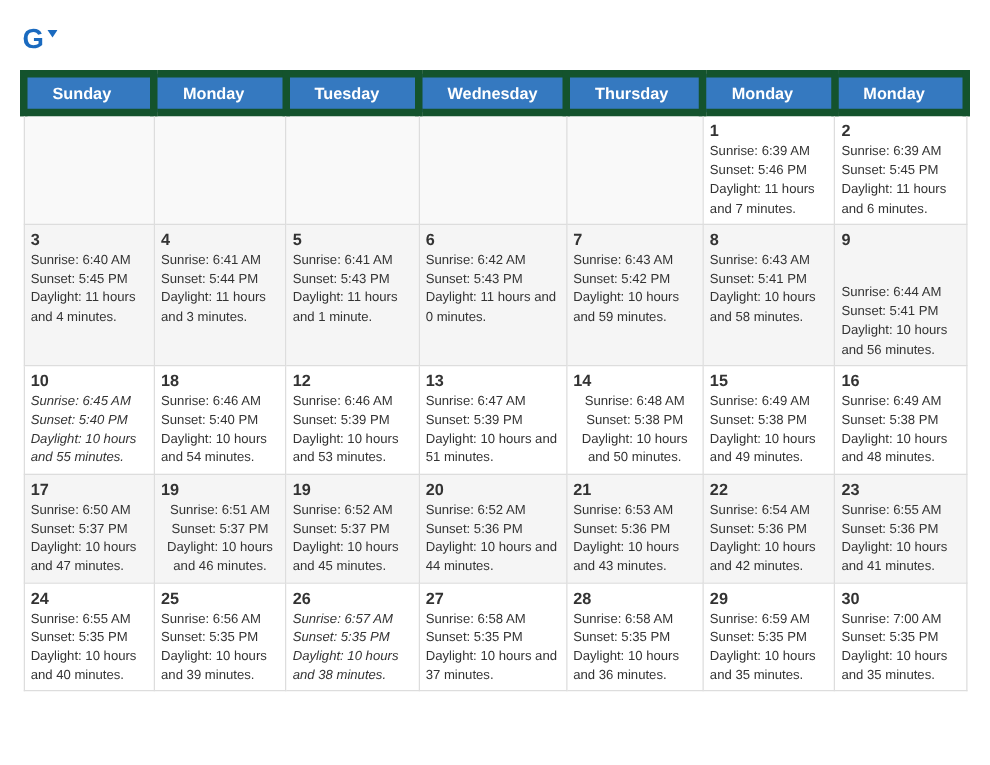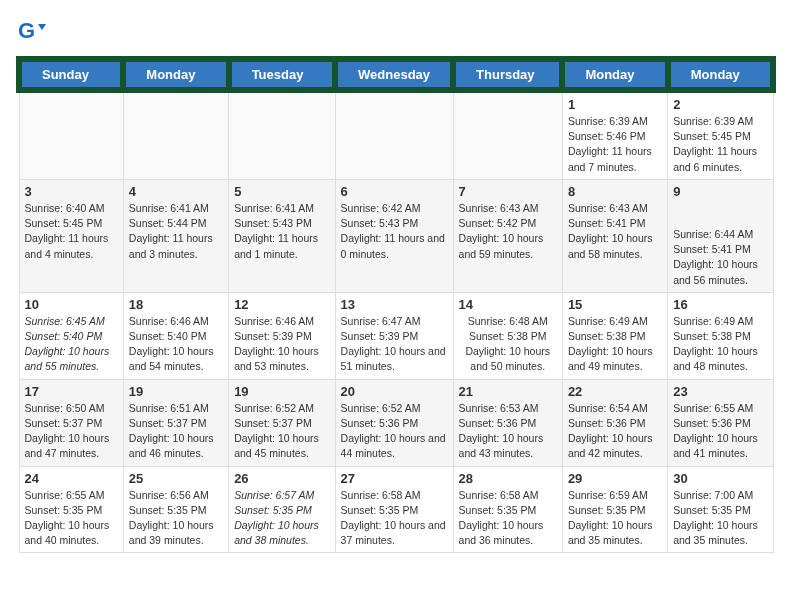--- a/index.html
+++ b/index.html
@@ -238,21 +238,21 @@
       </tr>
       <tr>
         <td>
           <span class="day-num">17</span>
           <div class="day-info" style="white-space: pre-line;">Sunrise: 6:50 AM
 Sunset: 5:37 PM
 Daylight: 10 hours and 47 minutes.</div>
         </td>
         <td>
           <span class="day-num">19</span>
-          <div class="day-info" style="white-space: pre-line;">Sunrise: 6:51 AM
+          <div class="day-info" style="white-space: pre-line; text-align: center;">Sunrise: 6:51 AM
 Sunset: 5:37 PM
 Daylight: 10 hours and 46 minutes.</div>
         </td>
         <td>
           <span class="day-num">19</span>
           <div class="day-info" style="white-space: pre-line;">Sunrise: 6:52 AM
 Sunset: 5:37 PM
 Daylight: 10 hours and 45 minutes.</div>
         </td>
         <td>

